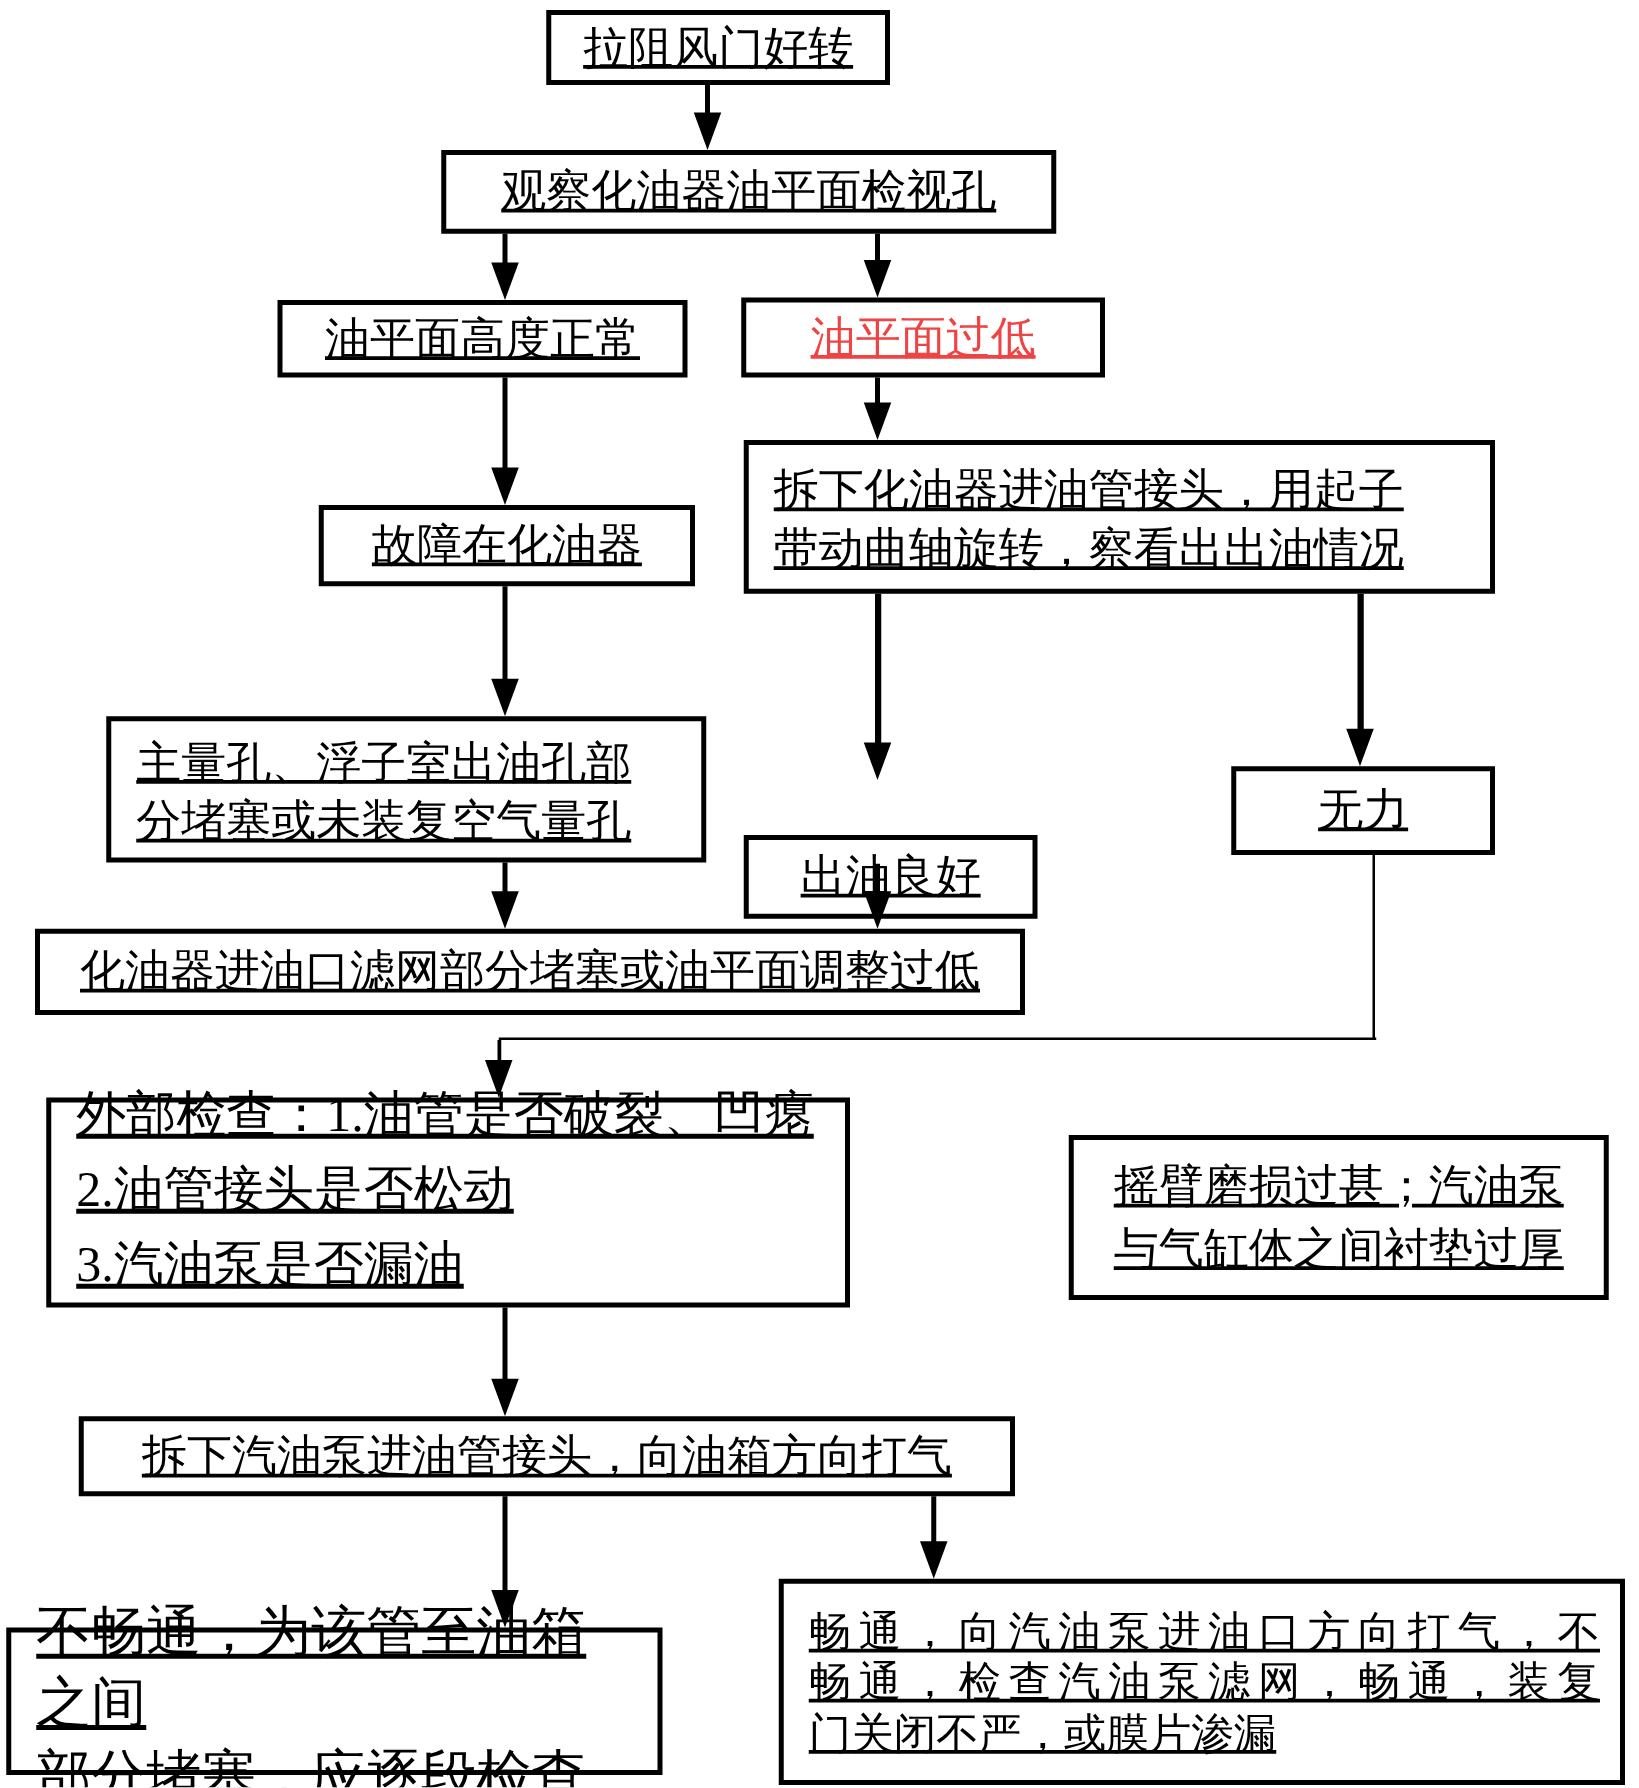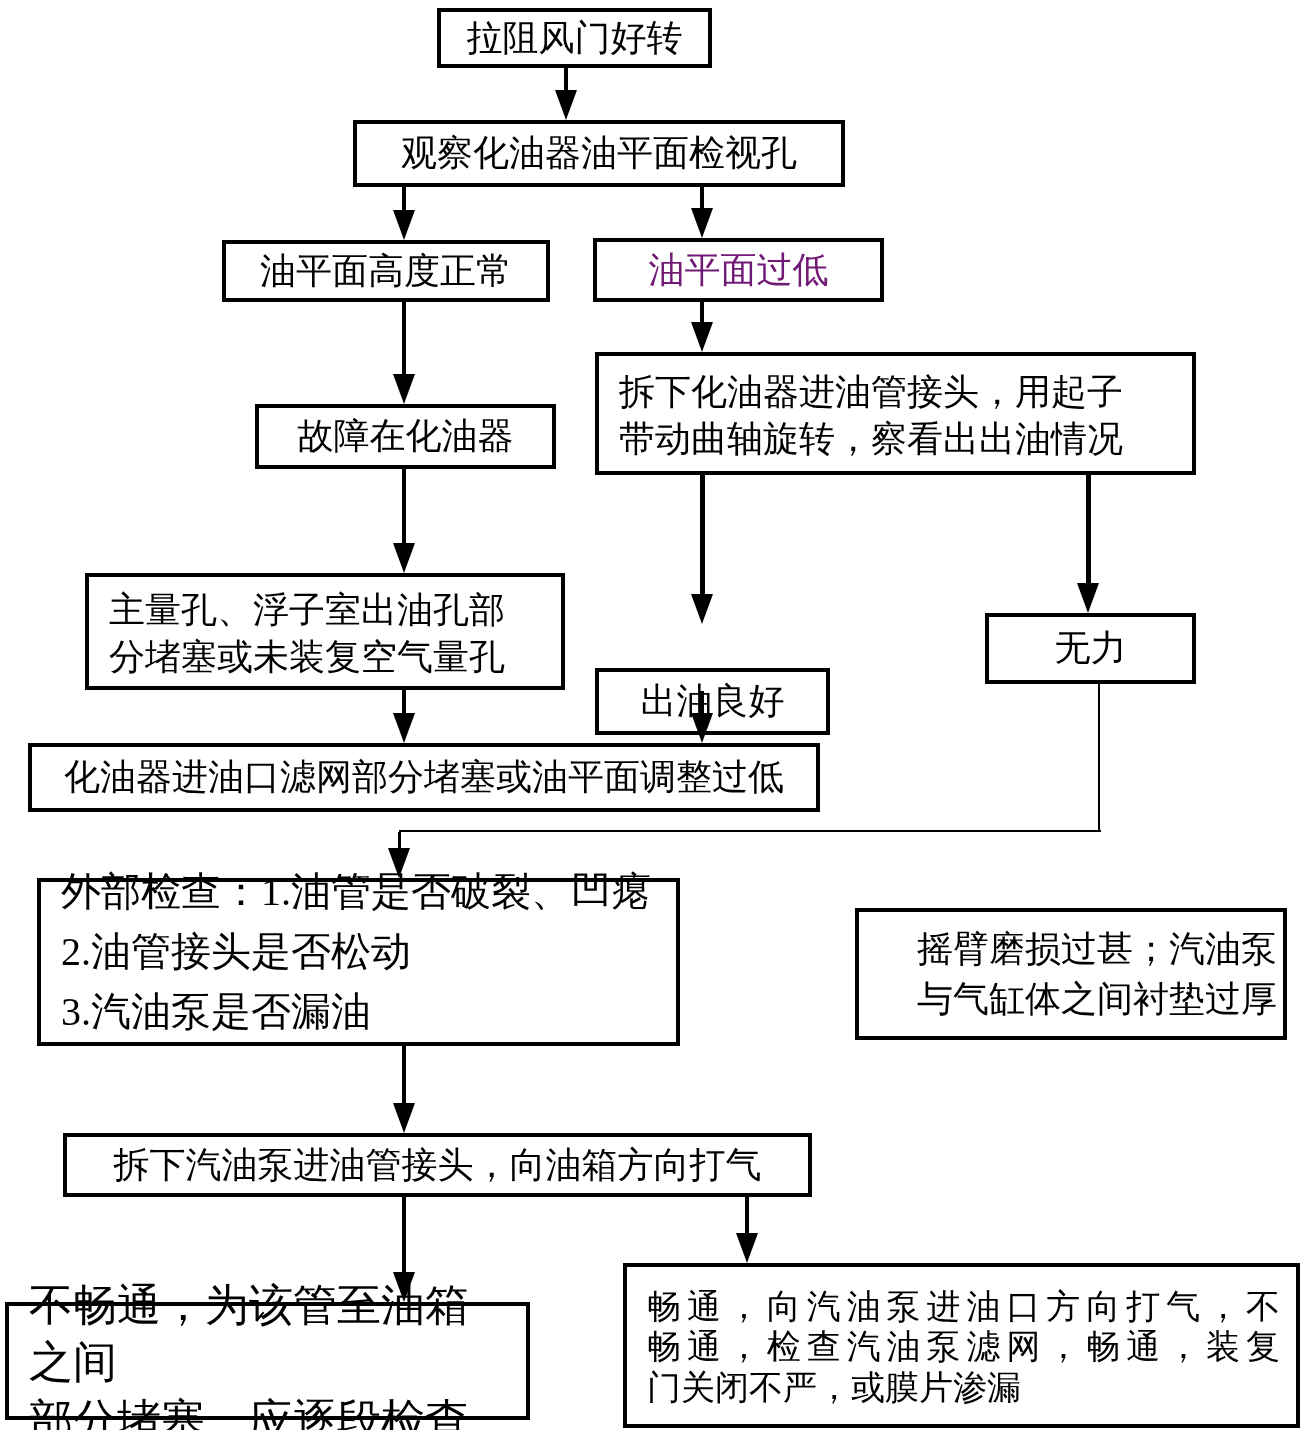--- a/index.html
+++ b/index.html
@@ -12,20 +12,21 @@
     overflow:hidden;
   }
   .node {
     position:absolute;
     box-sizing:border-box;
     border:4px solid #f9a8d4;
     background:#fff;
     display:flex;
     flex-direction:column;
     justify-content:center;
+    text-decoration:underline;
   }
   .node.center { align-items:center; text-align:center; padding:0 6px; }
   .node.left   { align-items:flex-start; text-align:left; padding:4px 16px 0 20px; }
   .fline { width:100%; white-space:nowrap; }
   .node.left .fline { white-space:normal; }
   .fline.just { text-align:justify; text-align-last:justify; white-space:normal; }
   .vline,.hline { position:absolute; background:#000; }
   .ahead {
     position:absolute;
     width:0; height:0;
@@ -40,21 +41,21 @@
 <div class="canvas" id="canvas">
     <div class="node center" style="left: 437px; top: 8px; width: 275px; height: 60px; font-size: 36px; line-height: 1.25; border-color: rgb(0, 0, 0); background: rgb(255, 255, 255); color: rgb(0, 0, 0);">
       <div class="fline">拉阻风门好转</div>
     </div>
     <div class="node center" style="left: 353px; top: 120px; width: 492px; height: 67px; font-size: 36px; line-height: 1.25; border-color: rgb(0, 0, 0); background: rgb(255, 255, 255); color: rgb(0, 0, 0);">
       <div class="fline">观察化油器油平面检视孔</div>
     </div>
     <div class="node center" style="left: 222px; top: 240px; width: 328px; height: 62px; font-size: 36px; line-height: 1.25; border-color: rgb(0, 0, 0); background: rgb(255, 255, 255); color: rgb(0, 0, 0);">
       <div class="fline">油平面高度正常</div>
     </div>
-    <div class="node center" style="left: 593px; top: 238px; width: 291px; height: 64px; font-size: 36px; line-height: 1.25; border-color: rgb(0, 0, 0); background: rgb(255, 255, 255); color: #701a75;">
+    <div class="node center" style="left: 593px; top: 238px; width: 291px; height: 64px; font-size: 36px; line-height: 1.25; border-color: rgb(0, 0, 0); background: rgb(255, 255, 255); color: #ef4444;">
       <div class="fline">油平面过低</div>
     </div>
     <div class="node center" style="left: 255px; top: 404px; width: 301px; height: 65px; font-size: 36px; line-height: 1.25; border-color: rgb(0, 0, 0); background: rgb(255, 255, 255); color: rgb(0, 0, 0);">
       <div class="fline">故障在化油器</div>
     </div>
     <div class="node left" style="left: 595px; top: 352px; width: 601px; height: 123px; font-size: 36px; line-height: 1.3; border-color: rgb(0, 0, 0); background: rgb(255, 255, 255); color: rgb(0, 0, 0);">
       <div class="fline">拆下化油器进油管接头，用起子</div>
       <div class="fline">带动曲轴旋转，察看出出油情况</div>
     </div>
     <div class="node left" style="left: 85px; top: 573px; width: 480px; height: 117px; font-size: 36px; line-height: 1.3; border-color: rgb(0, 0, 0); background: rgb(255, 255, 255); color: rgb(0, 0, 0);">
@@ -68,21 +69,21 @@
       <div class="fline">无力</div>
     </div>
     <div class="node center" style="left: 28px; top: 743px; width: 792px; height: 69px; font-size: 36px; line-height: 1.25; border-color: rgb(0, 0, 0); background: rgb(255, 255, 255); color: rgb(0, 0, 0);">
       <div class="fline">化油器进油口滤网部分堵塞或油平面调整过低</div>
     </div>
     <div class="node left" style="left: 37px; top: 878px; width: 643px; height: 168px; font-size: 40px; line-height: 1.5; border-color: rgb(0, 0, 0); background: rgb(255, 255, 255); color: rgb(0, 0, 0); justify-content: flex-end;">
       <div class="fline">外部检查：1.油管是否破裂、凹瘪</div>
       <div class="fline">2.油管接头是否松动</div>
       <div class="fline">3.汽油泵是否漏油</div>
     </div>
-    <div class="node center" style="left: 855px; top: 908px; width: 432px; height: 132px; font-size: 36px; line-height: 1.4; border-color: rgb(0, 0, 0); background: rgb(255, 255, 255); color: rgb(0, 0, 0); text-align: right;">
+    <div class="node center" style="left: 855px; top: 908px; width: 432px; height: 132px; font-size: 36px; line-height: 1.4; border-color: rgb(0, 0, 0); background: rgb(255, 255, 255); color: rgb(0, 0, 0);">
       <div class="fline">摇臂磨损过甚；汽油泵</div>
       <div class="fline">与气缸体之间衬垫过厚</div>
     </div>
     <div class="node center" style="left: 63px; top: 1133px; width: 749px; height: 64px; font-size: 36px; line-height: 1.25; border-color: rgb(0, 0, 0); background: rgb(255, 255, 255); color: rgb(0, 0, 0);">
       <div class="fline">拆下汽油泵进油管接头，向油箱方向打气</div>
     </div>
     <div class="node left" style="left: 5px; top: 1302px; width: 525px; height: 118px; font-size: 44px; line-height: 1.3; border-color: rgb(0, 0, 0); background: rgb(255, 255, 255); color: rgb(0, 0, 0);">
       <div class="fline">不畅通，为该管至油箱之间</div>
       <div class="fline">部分堵塞，应逐段检查</div>
     </div>

